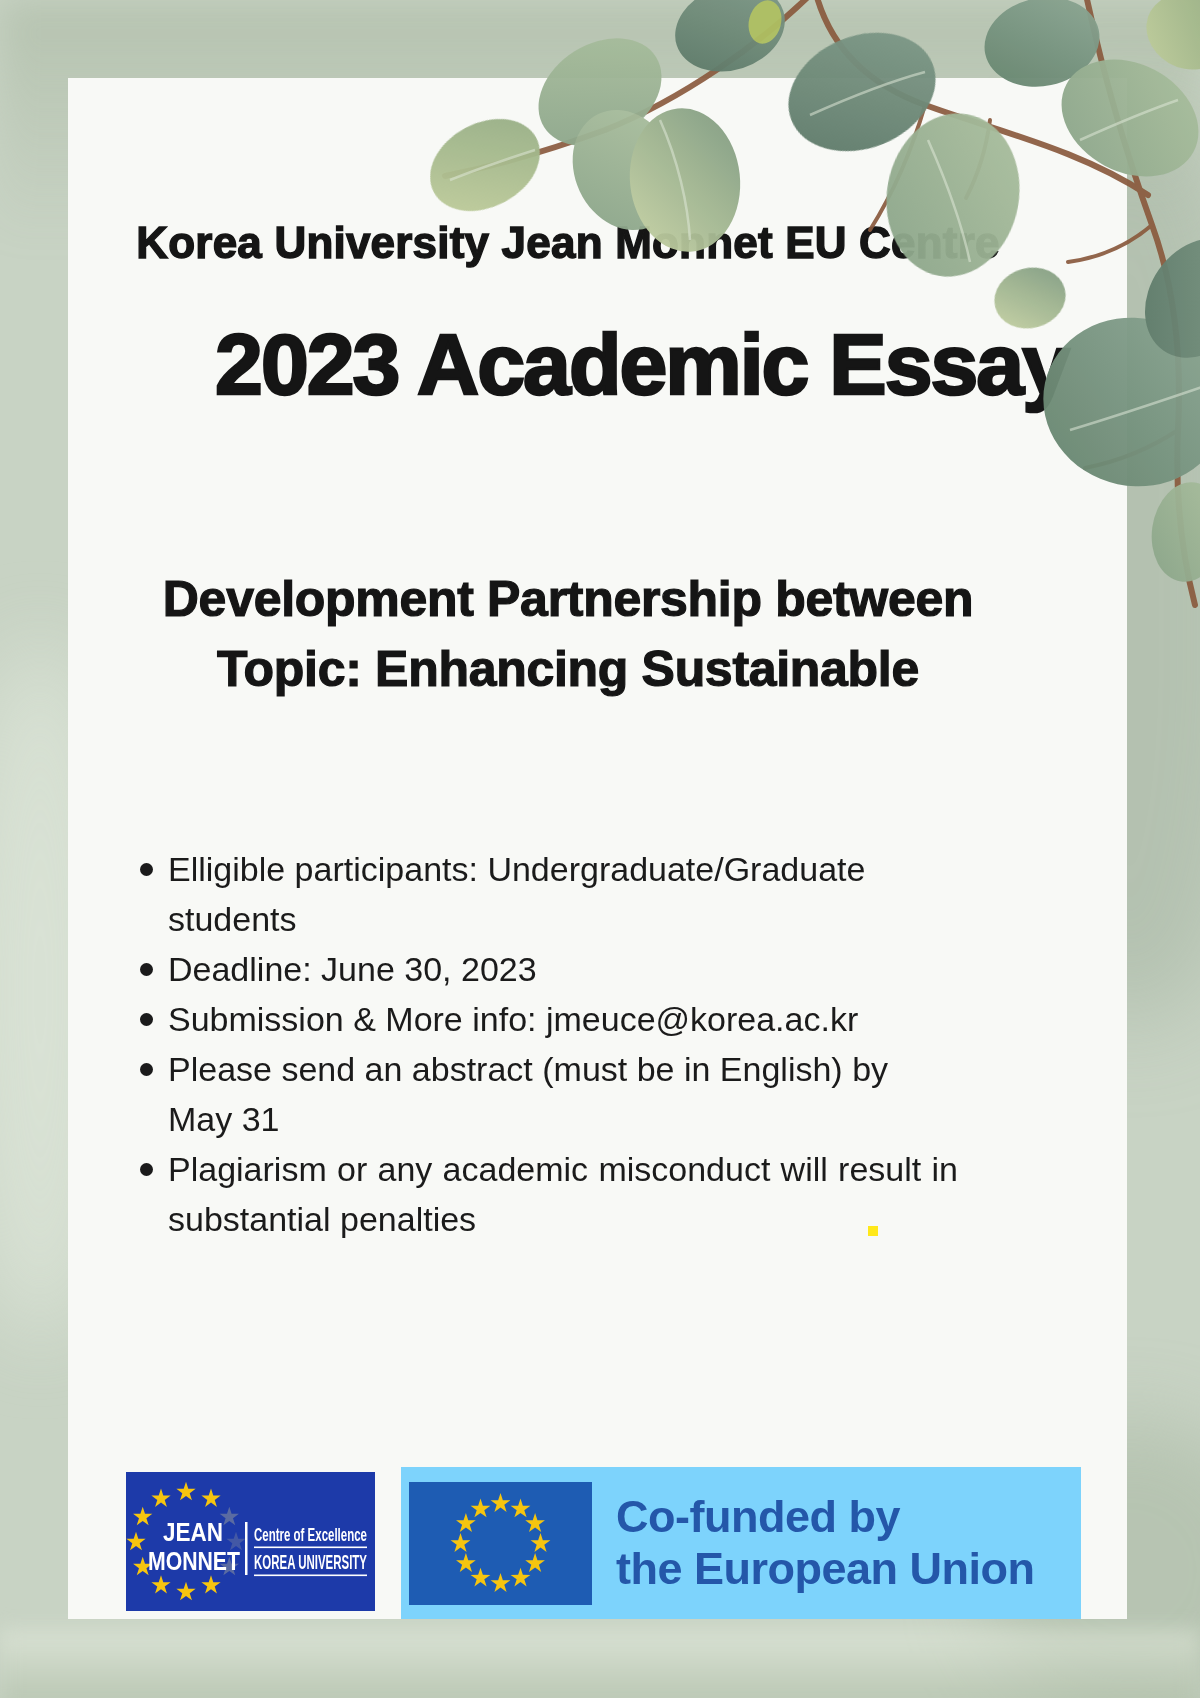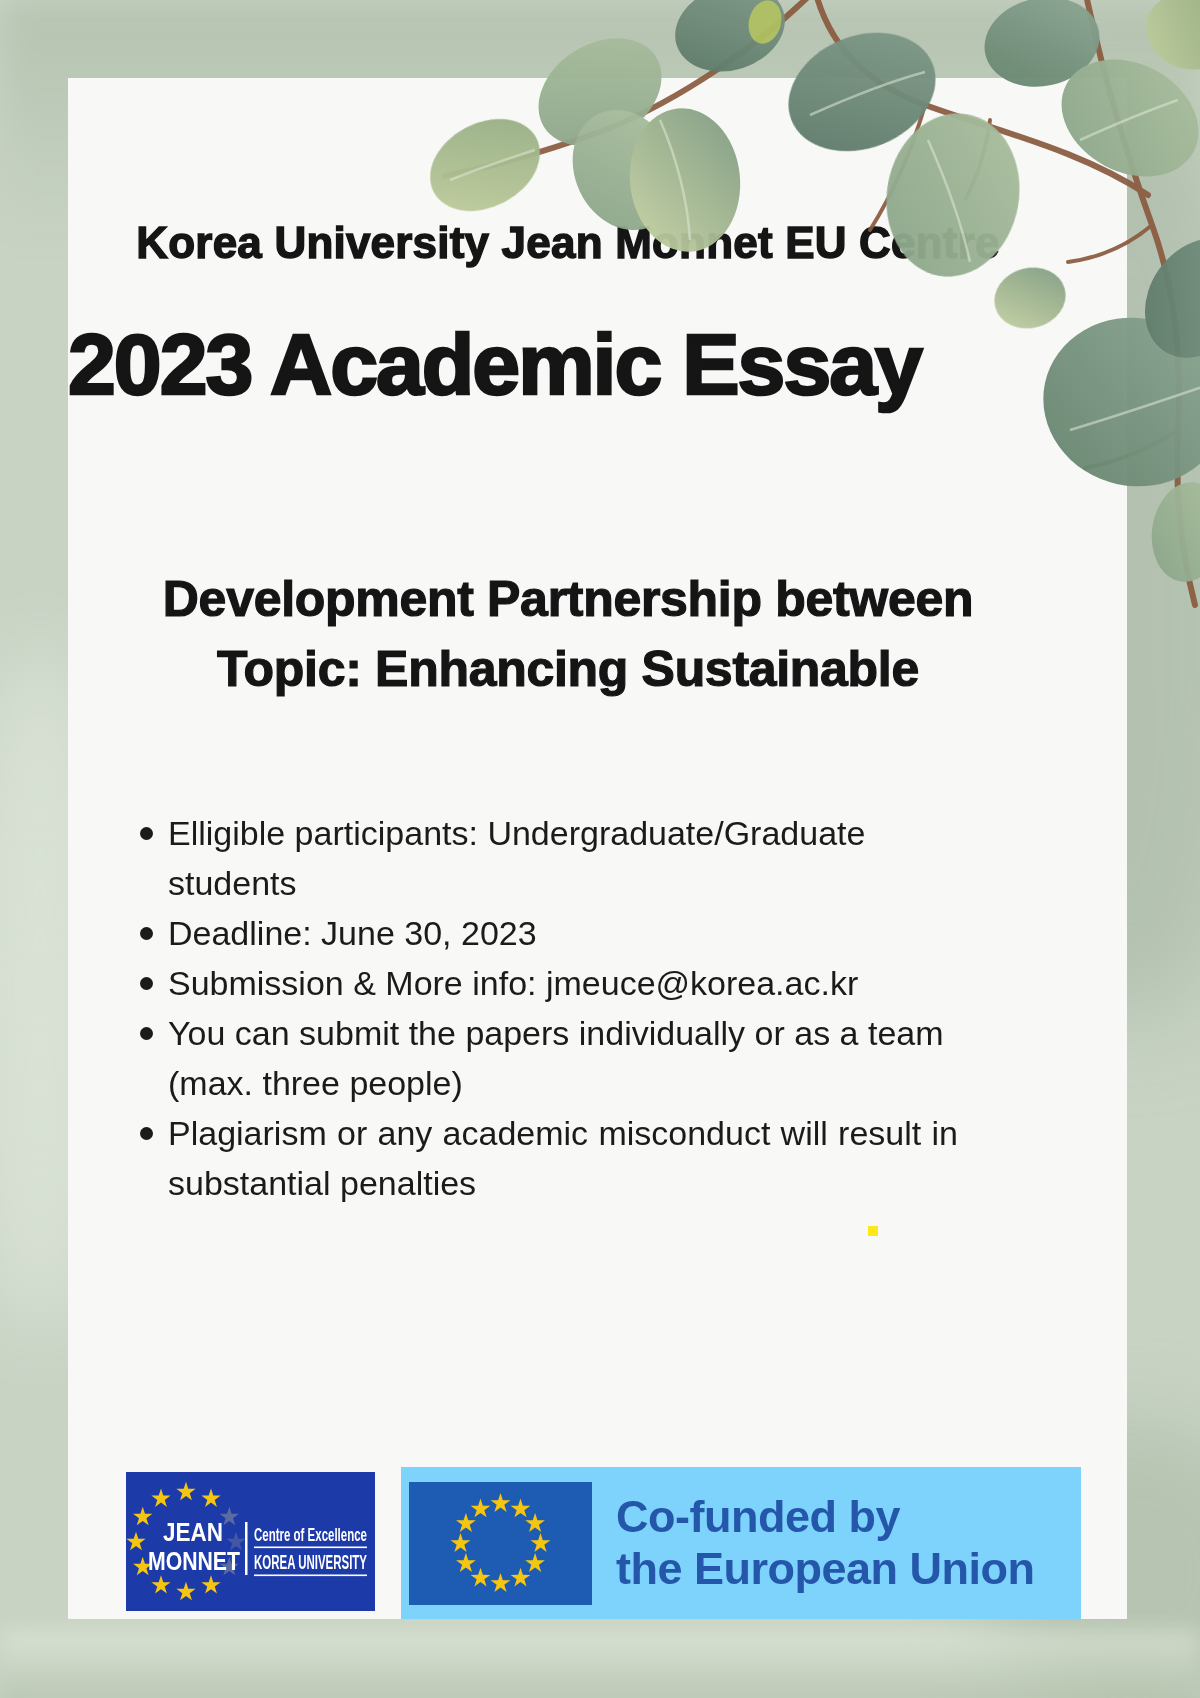--- a/index.html
+++ b/index.html
@@ -34,30 +34,30 @@
     background:var(--card);
   }
 
   .org-title{
     position:absolute;left:0;top:140px;width:1000px;
     text-align:center;font-size:44px;font-weight:bold;color:var(--text);
     -webkit-text-stroke:1.4px var(--text);letter-spacing:.2px;
   }
   .main-title{
     position:absolute;left:0;top:228px;width:1000px;
-    text-align:left;font-size:86px;line-height:117px;font-weight:bold;
+    text-align:right;font-size:86px;line-height:117px;font-weight:bold;
     color:var(--text);-webkit-text-stroke:2.6px var(--text);letter-spacing:-2px;
   }
   .topic{
     position:absolute;left:0;top:486px;width:1000px;
     text-align:center;font-size:50px;line-height:70px;font-weight:bold;
     color:var(--text);-webkit-text-stroke:1.2px var(--text);letter-spacing:-.3px;
   }
   .bullets{
-    position:absolute;left:60px;top:730px;width:830px;
+    position:absolute;left:60px;top:766px;width:830px;
     font-size:34px;line-height:50px;color:#1b1b1b;
   }
   .bullet{position:relative;padding-left:40px;}
   .bullet::before{
     content:"";position:absolute;left:12px;top:19px;width:13px;height:13px;
     border-radius:50%;background:#1b1b1b;
   }
   .bullet.justified{text-align:justify;}
   .artifact-dot{
     position:absolute;left:800px;top:1148px;width:10px;height:10px;
@@ -99,21 +99,21 @@
 
   <div class="topic">
     <div>Development Partnership between</div>
     <div>Topic: Enhancing Sustainable</div>
   </div>
 
   <div class="bullets">
     <div class="bullet">Elligible participants: Undergraduate/Graduate students</div>
     <div class="bullet">Deadline: June 30, 2023</div>
     <div class="bullet">Submission &amp; More info: jmeuce@korea.ac.kr</div>
-    <div class="bullet">You can submit the papers individually or as a team (max. three people)</div>
+    <div class="bullet">Please send an abstract (must be in English) by May 31</div>
     <div class="bullet justified">Plagiarism or any academic misconduct will result in substantial penalties</div>
   </div>
 
   <div class="artifact-dot"></div>
 
   <svg class="jm-logo" viewBox="0 0 249 139">
     <defs>
       <path id="star-jm" d="M0,-13 L2.94,-4.05 L12.36,-4.02 L4.76,1.55 L7.64,10.52 L0,5 L-7.64,10.52 L-4.76,1.55 L-12.36,-4.02 L-2.94,-4.05 Z"></path>
     </defs>
     <rect x="0" y="0" width="249" height="139" style="fill:var(--jm-blue)"></rect>

